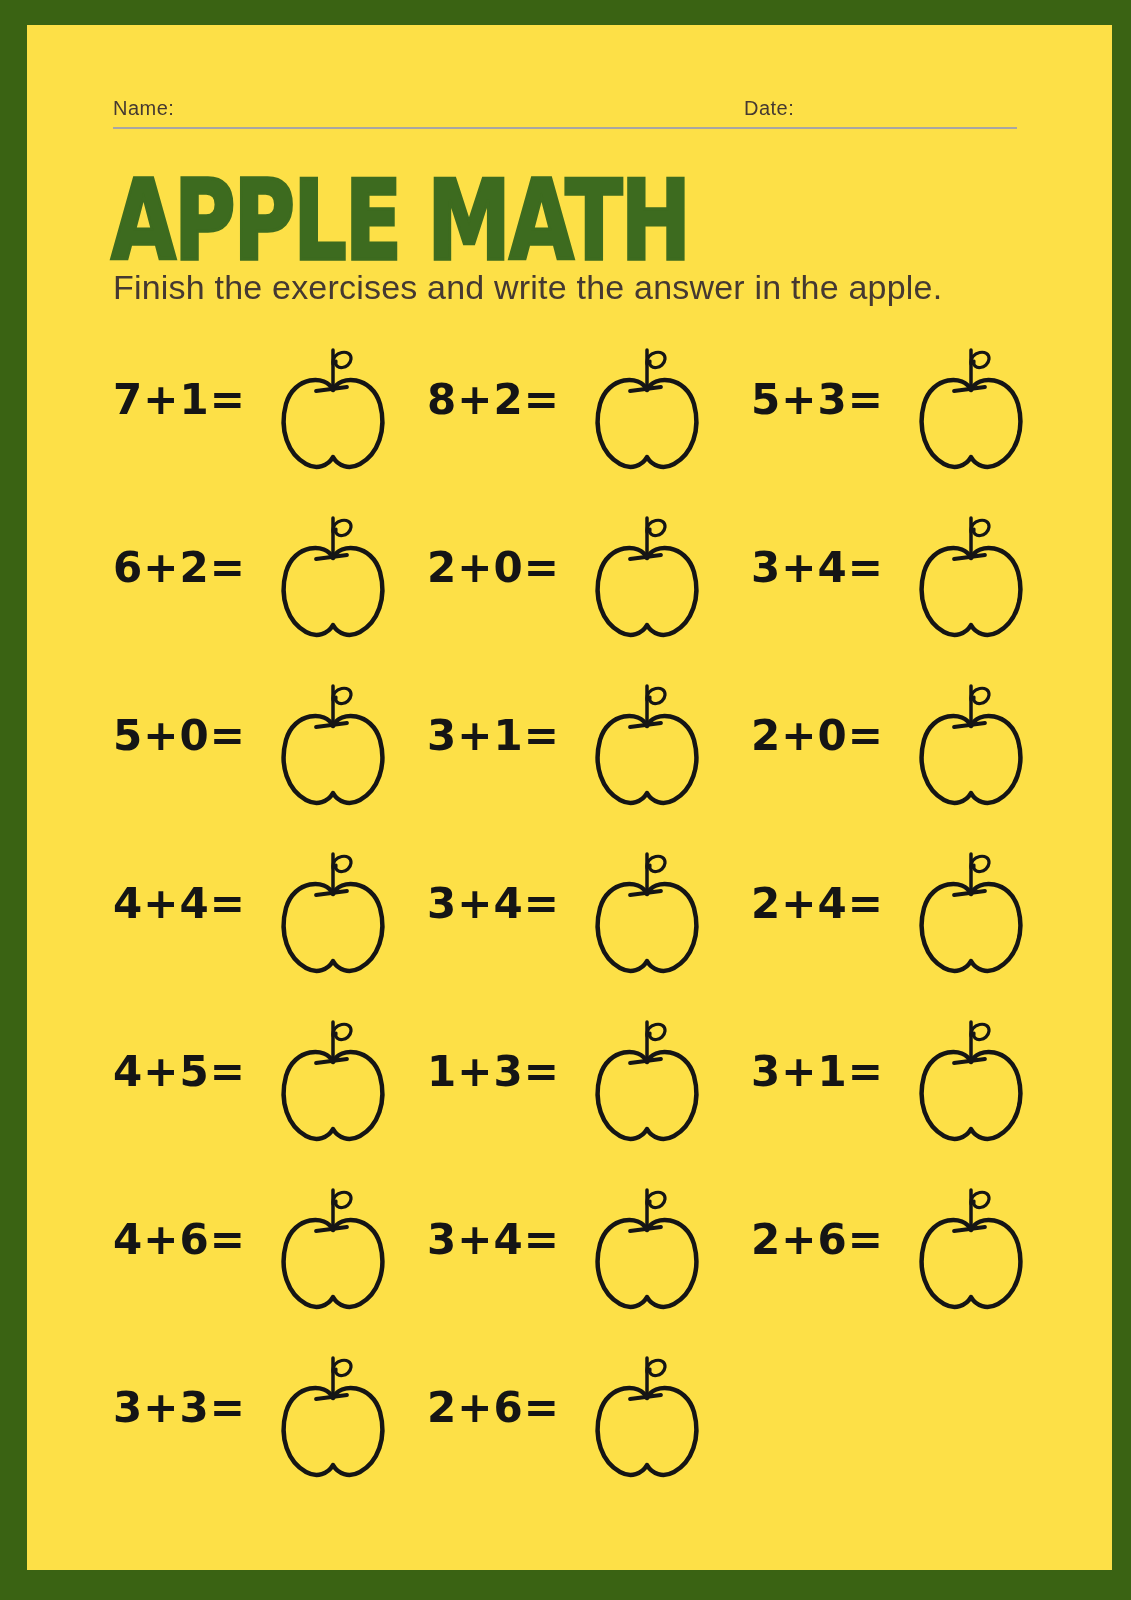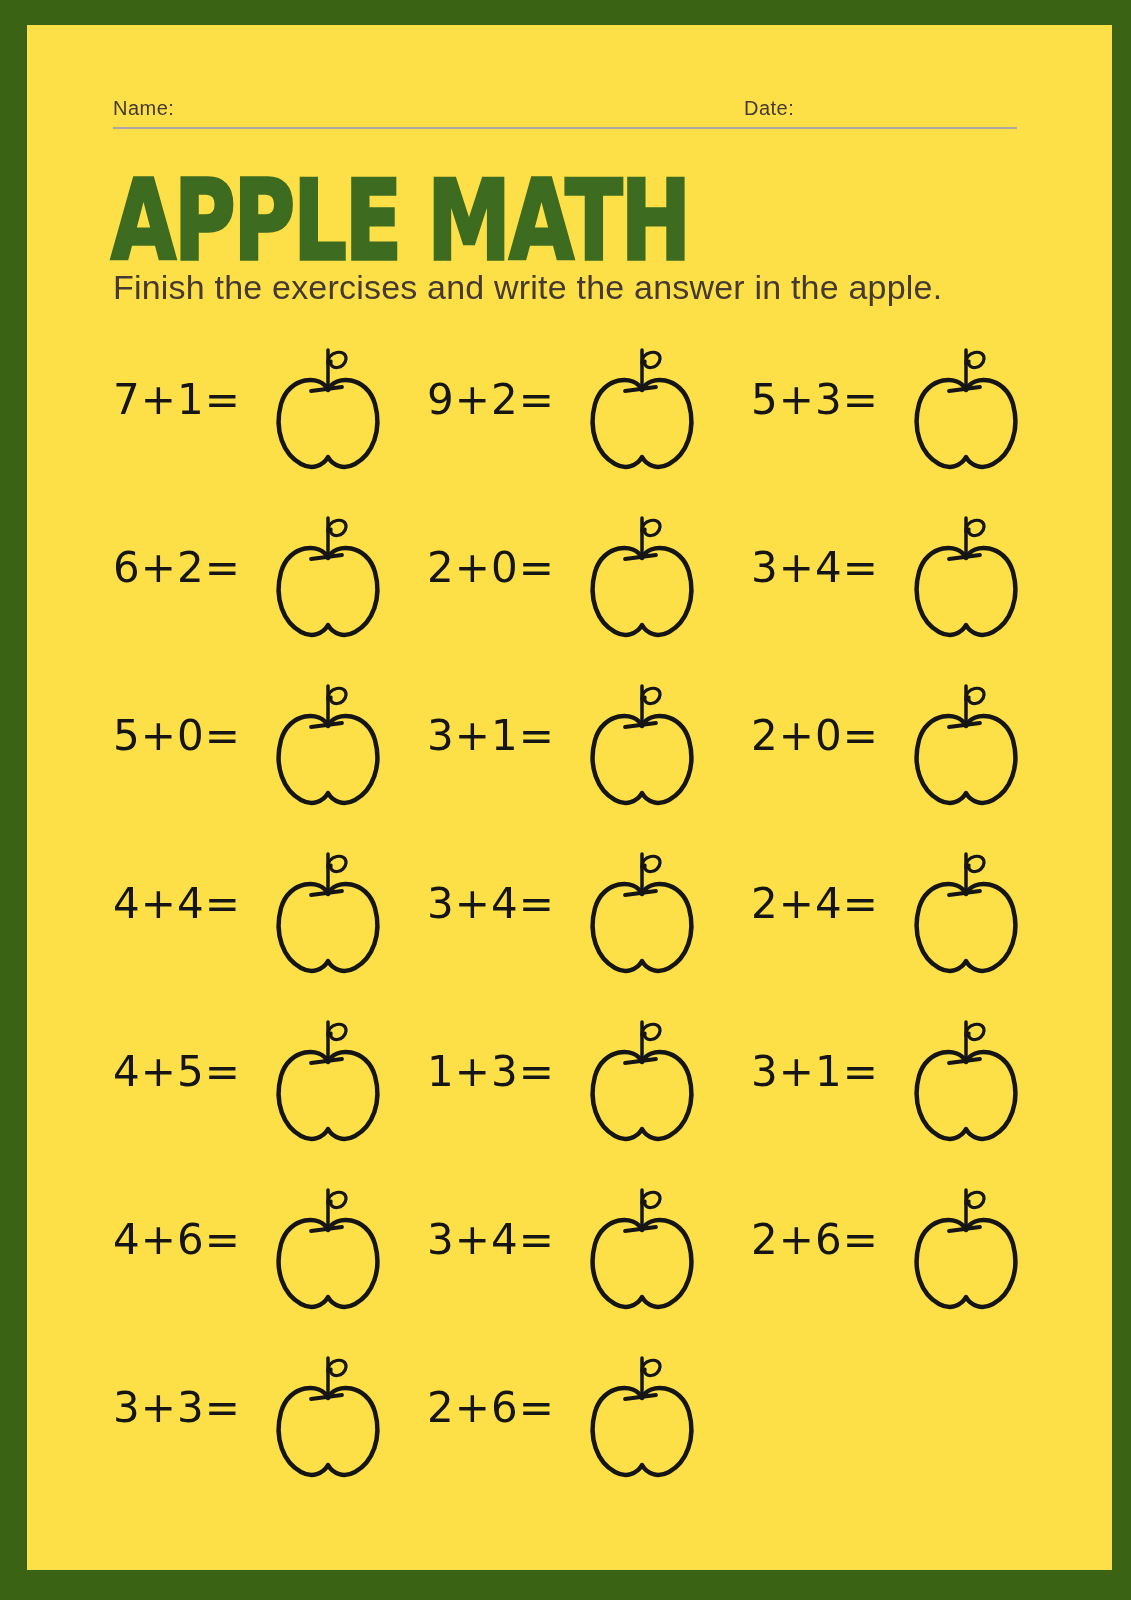--- a/index.html
+++ b/index.html
@@ -46,21 +46,21 @@
   }
   .problems-grid {
     position: absolute; left: 86px; top: 321px; right: 0;
     display: grid;
     grid-template-columns: 314px 324px 1fr;
     grid-auto-rows: 168px;
   }
   .cell { display: flex; align-items: flex-start; gap: 24px; }
   .eq {
     font-family: "DejaVu Sans", sans-serif;
-    font-weight: 400;
+    font-weight: 700;
     font-size: 42px; line-height: 1;
     letter-spacing: 1px;
     color: var(--ink, #151515);
     margin-top: 33px;
     white-space: nowrap;
   }
   .apple { width: 126px; height: 126px; flex: 0 0 auto; }
   .apple path, .apple line {
     fill: none;
     stroke: var(--ink, #151515);
@@ -83,21 +83,21 @@
       <div class="cell">
     <span class="eq">7+1=</span>
     <svg class="apple" viewBox="0 0 126 126" xmlns="http://www.w3.org/2000/svg">
       <line x1="63" y1="4" x2="63" y2="40" stroke-width="3.5"></line>
       <path d="M63,18 C61,5 82,2 81,13 C80,23 64,25 66,15" stroke-width="3.2"></path>
       <path d="M46,45 L77,41" stroke-width="3.8"></path>
       <path d="M63,44 C56,28 24,30 16,58 C9,84 18,108 36,118 C47,124 58,120 63,111 C68,120 79,124 90,118 C108,108 117,84 110,58 C102,30 70,28 63,44 Z" stroke-width="4.5"></path>
     </svg>
   </div>
       <div class="cell">
-    <span class="eq">9+2=</span>
+    <span class="eq">8+2=</span>
     <svg class="apple" viewBox="0 0 126 126" xmlns="http://www.w3.org/2000/svg">
       <line x1="63" y1="4" x2="63" y2="40" stroke-width="3.5"></line>
       <path d="M63,18 C61,5 82,2 81,13 C80,23 64,25 66,15" stroke-width="3.2"></path>
       <path d="M46,45 L77,41" stroke-width="3.8"></path>
       <path d="M63,44 C56,28 24,30 16,58 C9,84 18,108 36,118 C47,124 58,120 63,111 C68,120 79,124 90,118 C108,108 117,84 110,58 C102,30 70,28 63,44 Z" stroke-width="4.5"></path>
     </svg>
   </div>
       <div class="cell">
     <span class="eq">5+3=</span>
     <svg class="apple" viewBox="0 0 126 126" xmlns="http://www.w3.org/2000/svg">

